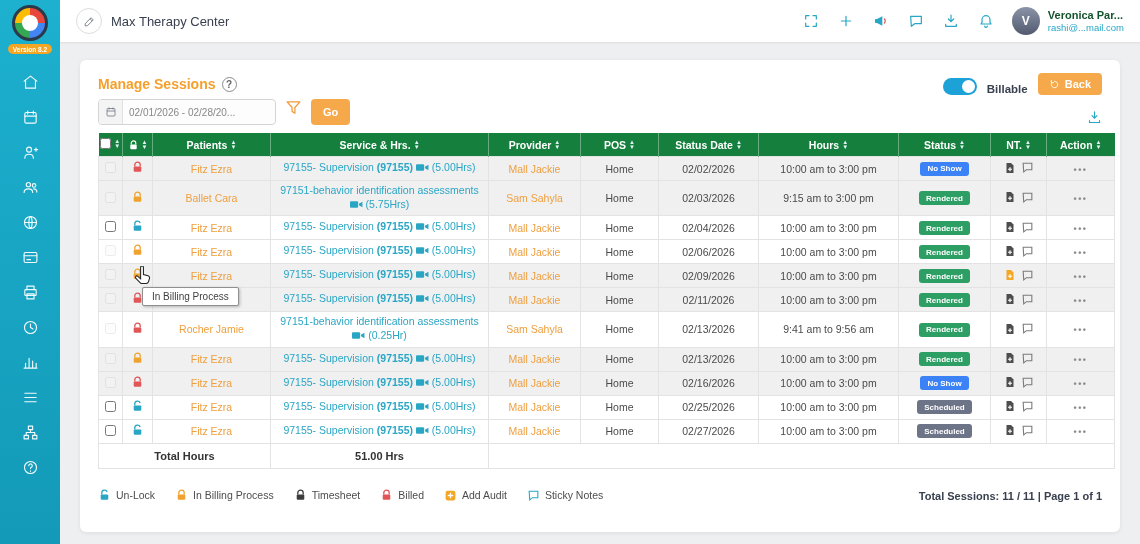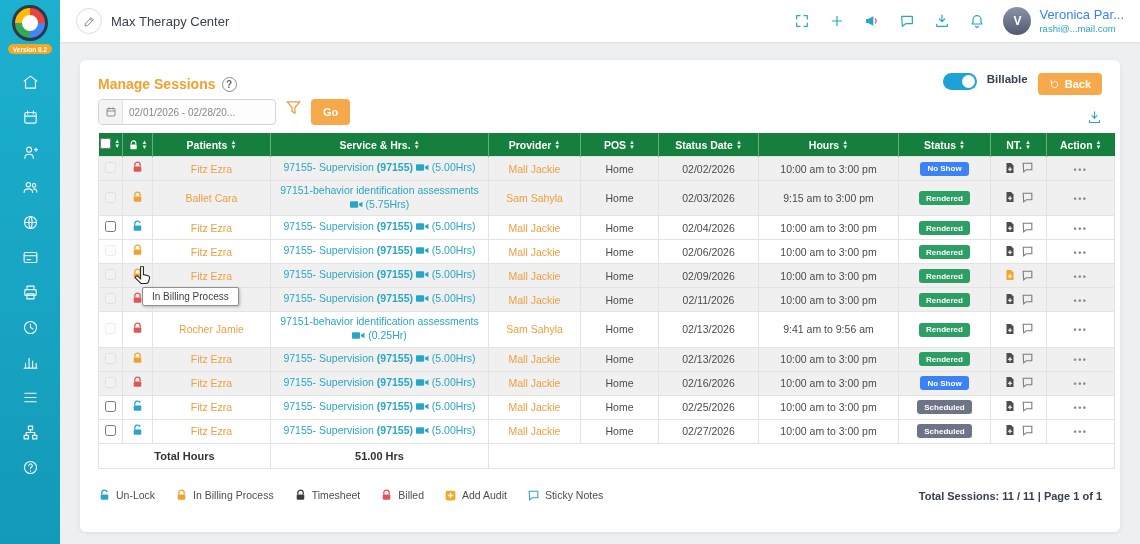--- a/index.html
+++ b/index.html
@@ -20,29 +20,29 @@
   
   .topbar{position:absolute;left:60px;right:0;top:0;height:42px;background:#fff;display:flex;align-items:center;padding:0 16px;box-shadow:0 1px 2px rgba(0,0,0,.08)}
   .edit-btn{width:26px;height:26px;border:1px solid #ddd;border-radius:50%;display:flex;align-items:center;justify-content:center;cursor:pointer;flex:0 0 auto}
   .edit-btn svg{width:13px;height:13px;stroke:#6d7480;fill:none;stroke-width:1.6}
   .app-title{font-weight:normal;font-size:13px;color:#39404f;margin-left:9px}
   .top-icons{margin-left:auto;display:flex;align-items:center;gap:19px}
   .tico{cursor:pointer;display:flex}
   .tico svg{width:16px;height:16px;stroke:#27a7c6;fill:none;stroke-width:1.8;stroke-linecap:round;stroke-linejoin:round}
   .user{display:flex;align-items:center;gap:8px;margin-left:18px;cursor:pointer}
   .avatar{width:28px;height:28px;border-radius:50%;background:linear-gradient(180deg,#8a93a8,#515a6e);color:#fff;font-size:12px;font-weight:bold;display:flex;align-items:center;justify-content:center}
-  .user-name{font-size:13px;font-weight:normal;color:#3b82f6;line-height:1.15}
+  .user-name{font-size:11px;font-weight:bold;color:#14532d;line-height:1.15}
   .user-email{font-size:9.5px;color:#27a7c6}
 
   
   .card{position:absolute;left:80px;right:20px;top:60px;bottom:12px;background:#fff;border-radius:6px;box-shadow:0 1px 4px rgba(0,0,0,.08);padding:13px 18px;overflow:hidden}
   .card-head{display:flex;align-items:center}
   .page-title{color:#f5a02c;font-size:14px;font-weight:bold}
   .help{width:15px;height:15px;border:1.5px solid #8b8b8b;border-radius:50%;font-size:10px;color:#666;display:inline-flex;align-items:center;justify-content:center;margin-left:6px;font-weight:bold;cursor:pointer}
-  .head-right{margin-left:auto;display:flex;align-items:flex-start;gap:10px}
+  .head-right{margin-left:auto;display:flex;align-items:flex-end;gap:10px}
   .toggle{width:34px;height:17px;border-radius:9px;background:#1da2d8;position:relative;cursor:pointer}
   .toggle::after{content:"";position:absolute;right:2px;top:2px;width:13px;height:13px;border-radius:50%;background:#fff}
   .billable{font-size:11.5px;color:#39404f;font-weight:bold}
   .btn{background:#f6a94a;color:#fff;border:none;border-radius:4px;font-size:11px;font-weight:bold;cursor:pointer;font-family:inherit}
   .btn-back{padding:5px 11px;display:flex;align-items:center;gap:5px}
   .btn-back svg{width:11px;height:11px;stroke:#fff;fill:none;stroke-width:2;stroke-linecap:round}
   .btn-go{padding:6px 12px}
 
   .session-label{font-size:10.5px;color:#3c3c3c;margin-top:9px}
   .controls{display:flex;margin-top:4px;gap:8px}

